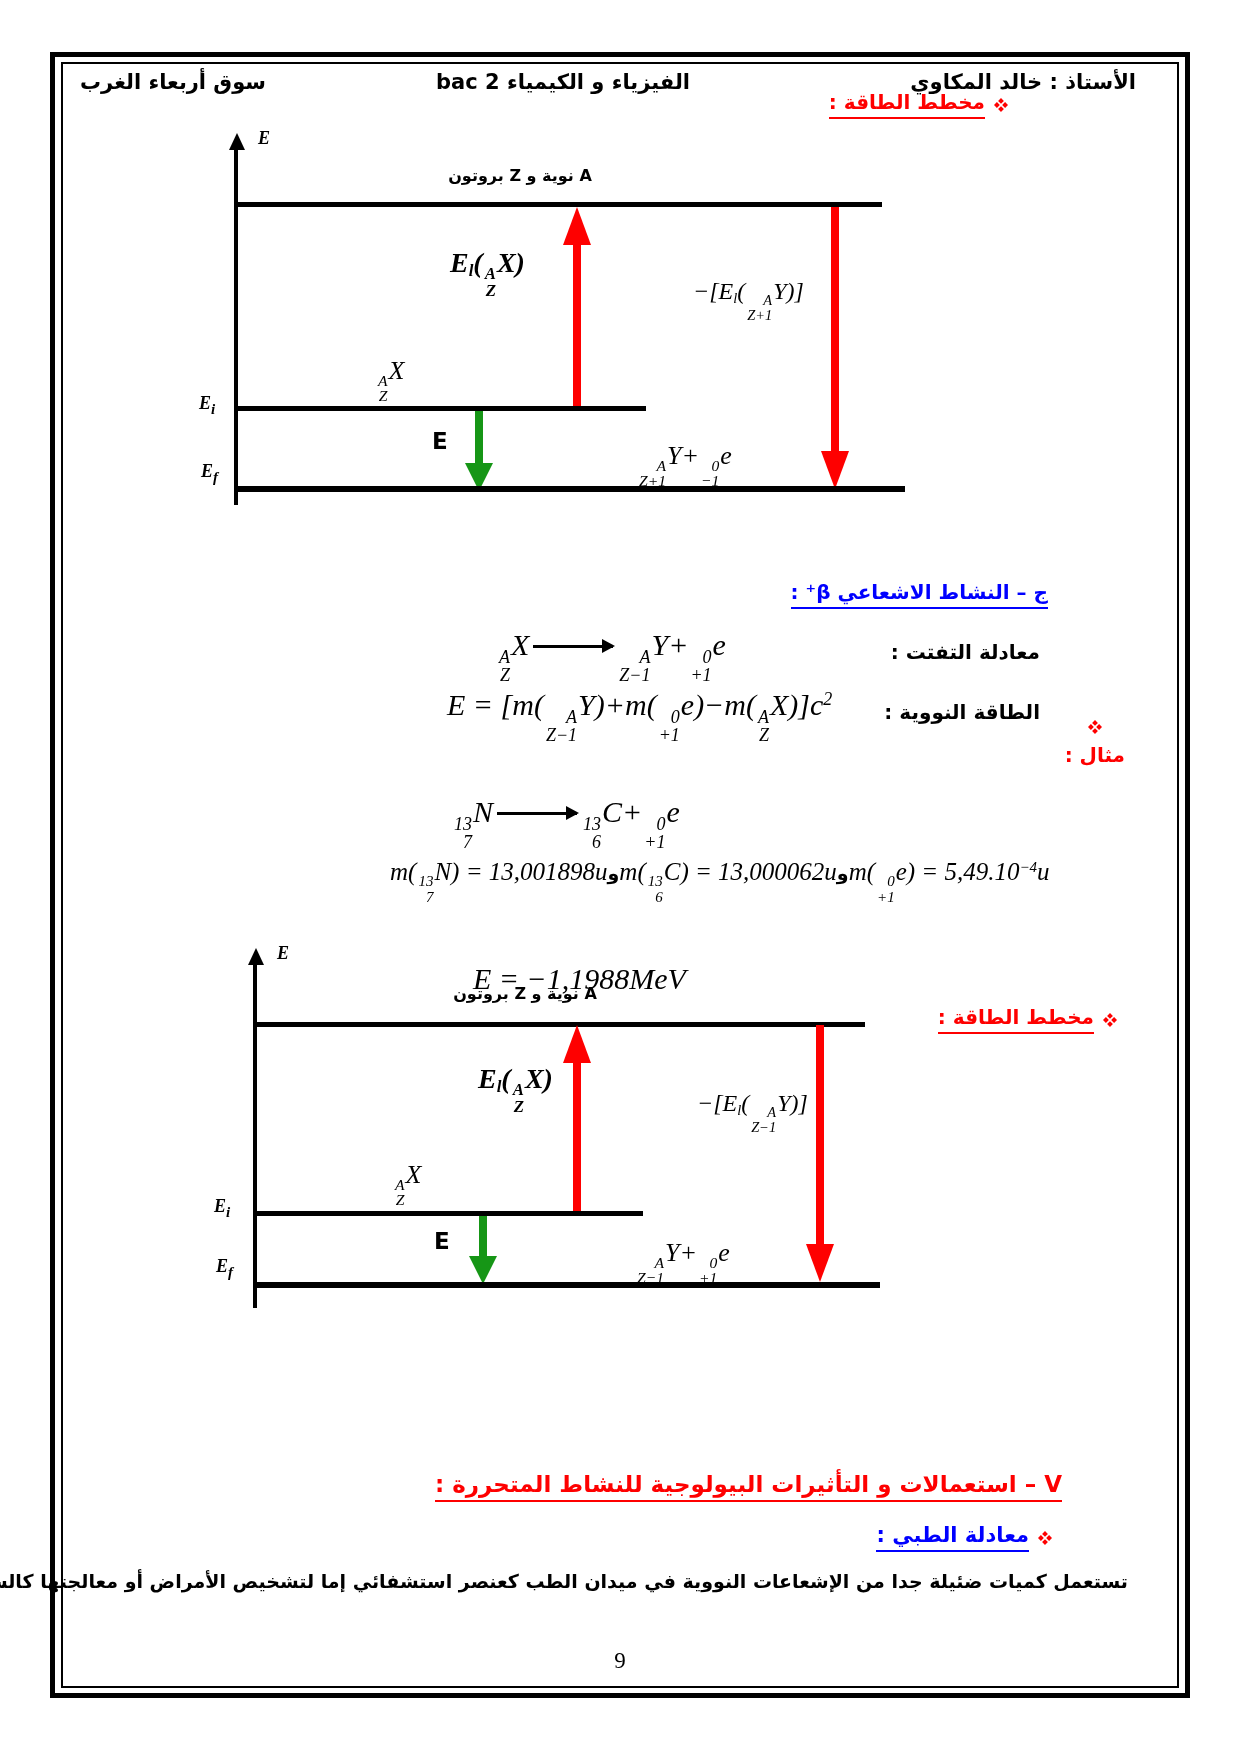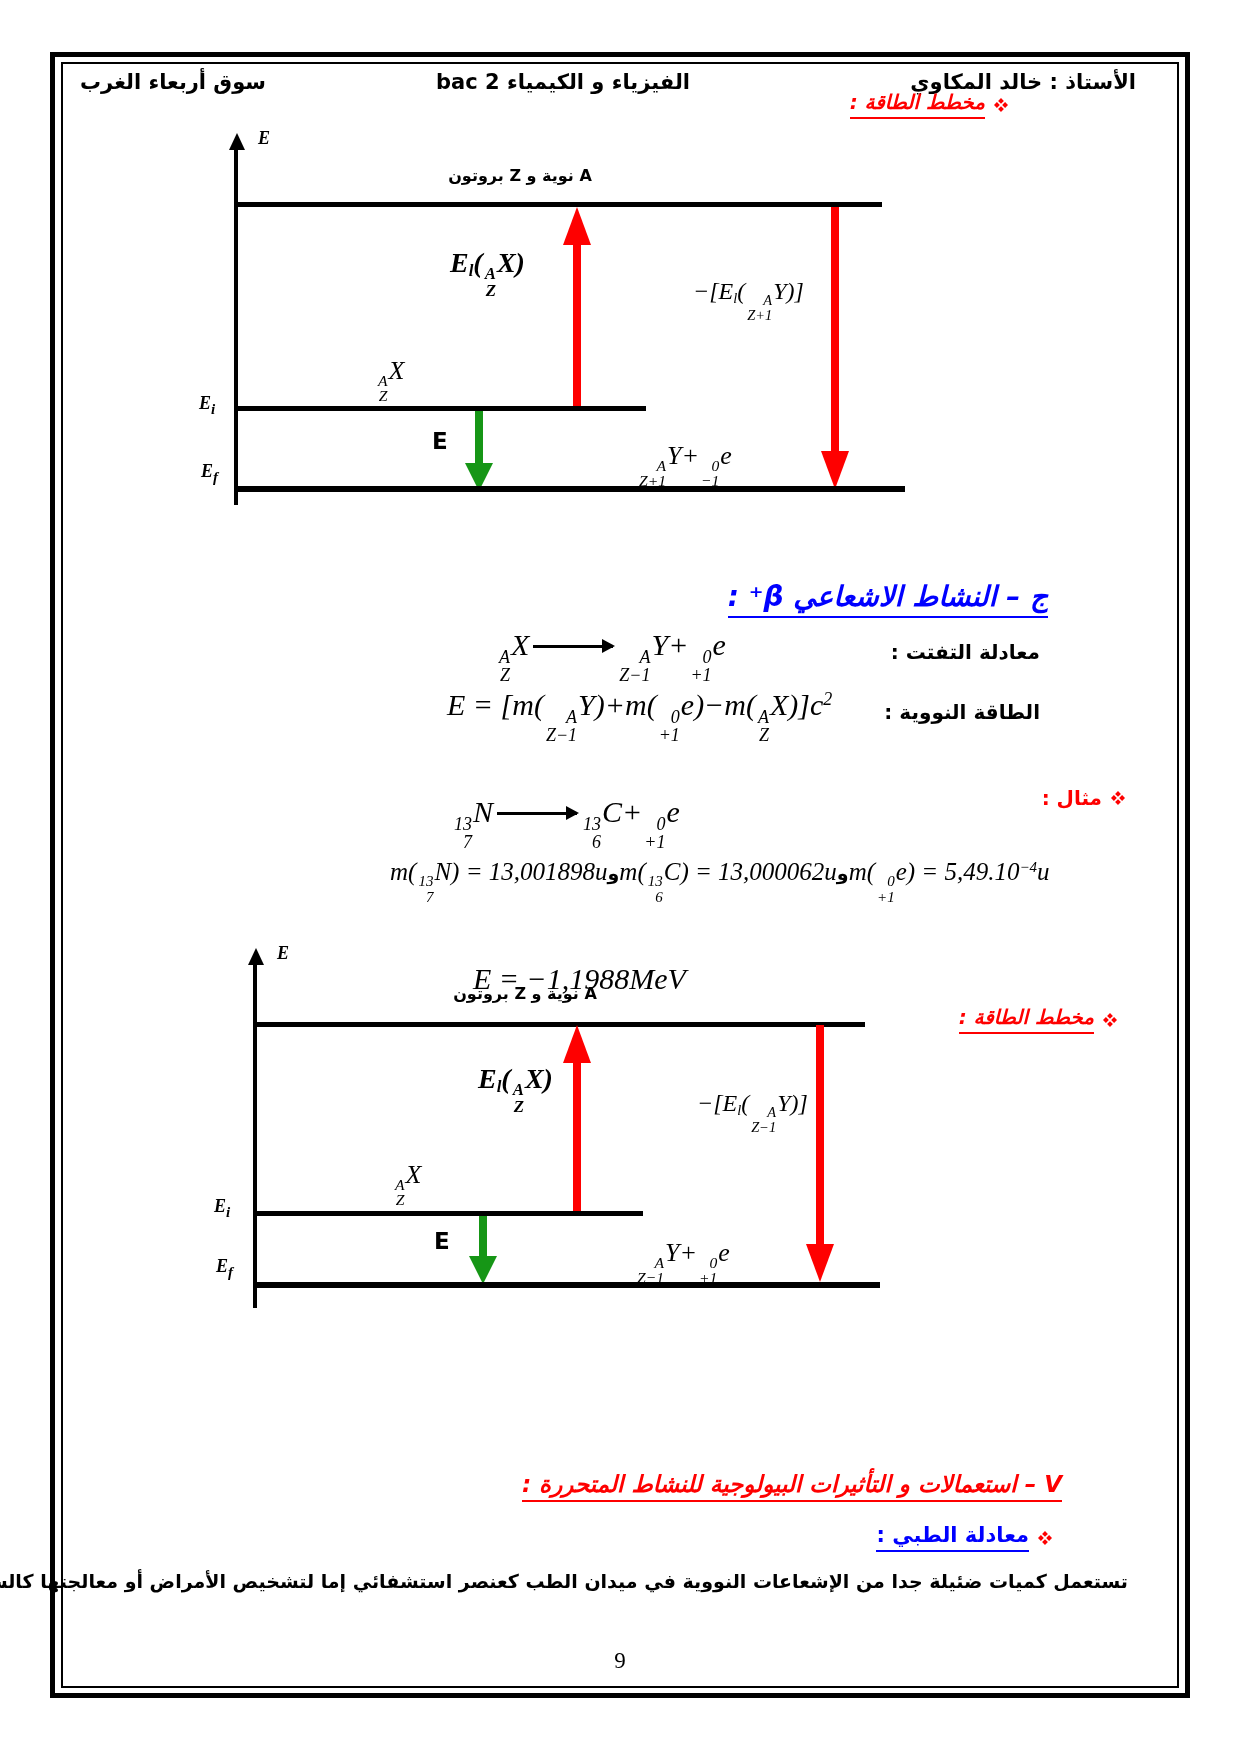--- a/index.html
+++ b/index.html
@@ -8,21 +8,21 @@
   .abs{position:absolute;}
   .frame-outer{left:50px;top:52px;width:1140px;height:1646px;border:5px solid #000;box-sizing:border-box;}
   .frame-inner{left:61px;top:62px;width:1118px;height:1626px;border:2px solid #000;box-sizing:border-box;}
 
   .hdr{font-weight:bold;font-size:21px;white-space:nowrap;}
   .lbl-ar{font-weight:bold;font-size:20px;white-space:nowrap;}
   .row{display:flex;align-items:center;gap:9px;}
   .u{border-bottom:2px solid currentColor;padding-bottom:3px;}
   .red{color:var(--red,#f00);}
   .blue{color:var(--blue,#00f);}
-  .it{font-style:italic;}
+  .it{}
   .bullet{display:inline-block;line-height:0;}
 
   
   .math{font-family:"Liberation Serif","DejaVu Serif",serif;font-style:italic;white-space:nowrap;}
   .math sup{font-size:60%;vertical-align:0.55em;line-height:0;}
   .math sub{font-size:60%;vertical-align:-0.25em;line-height:0;}
   .st{display:inline-flex;flex-direction:column;align-items:flex-end;font-size:60%;line-height:1.02;
       vertical-align:-0.42em;margin:0 1px 0 2px;text-align:right;}
   .larr{display:inline-block;position:relative;width:80px;height:3px;background:#000;vertical-align:0.22em;margin:0 4px;}
   .larr i{position:absolute;right:-2px;top:-6px;width:0;height:0;
@@ -97,21 +97,21 @@
   <div class="abs lvl" style="left:234px;top:486px;width:671px;height:6px;"></div>
   <div class="abs eif" style="left:201px;top:461px;">E<sub>f</sub></div>
   <div class="abs math" style="left:637px;top:441px;font-size:26px;"><span class="st">
         <span>A</span>
         <span>Z+1</span>
       </span>Y+<span class="st">
         <span>0</span>
         <span>−1</span>
       </span>e</div>
 
-  <div class="abs blue it" style="right:192px;top:580px;font-size:28px;font-weight:bold;" dir="rtl">
+  <div class="abs blue it" style="right:192px;top:580px;font-size:20px;font-weight:bold;" dir="rtl">
     <span class="u">ج – النشاط الاشعاعي β⁺ :</span>
   </div>
 
   <div class="abs lbl-ar" style="right:200px;top:640px;" dir="rtl">معادلة التفتت :</div>
   <div class="abs math" style="left:497px;top:628px;font-size:30px;"><span class="st">
         <span>A</span>
         <span>Z</span>
       </span>X<span class="larr"><i></i></span><span class="st">
         <span>A</span>
         <span>Z−1</span>
@@ -125,21 +125,21 @@
         <span>A</span>
         <span>Z−1</span>
       </span>Y)+m(<span class="st">
         <span>0</span>
         <span>+1</span>
       </span>e)−m(<span class="st">
         <span>A</span>
         <span>Z</span>
       </span>X)]c<sup>2</sup></div>
 
-  <div class="abs row red" style="right:115px;top:786px;" dir="rtl">
+  <div class="abs row red" style="right:115px;top:720px;flex-direction:column;" dir="rtl">
     <span class="bullet red">
       <svg width="14" height="14" viewBox="0 0 24 24">
           <path fill="currentColor" d="M12 0l5 5-5 5-5-5zM19 7l5 5-5 5-5-5zM12 14l5 5-5 5-5-5zM5 7l5 5-5 5-5-5z"></path>
         </svg>
     </span>
     <span class="lbl-ar">مثال :</span>
   </div>
 
   <div class="abs math" style="left:452px;top:795px;font-size:30px;"><span class="st">
         <span>13</span>

